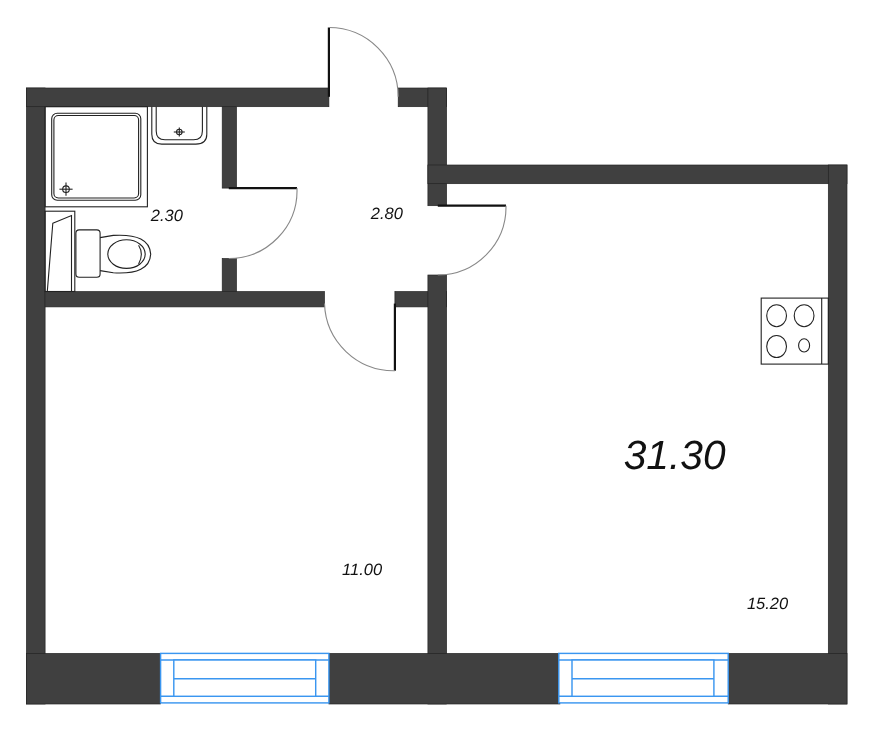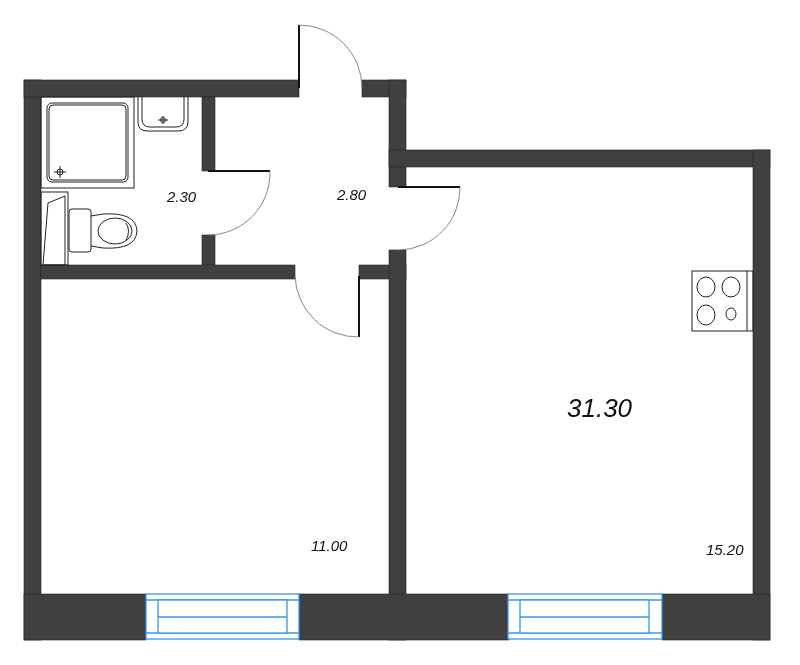--- a/index.html
+++ b/index.html
@@ -1,21 +1,21 @@
 <!DOCTYPE html>
 <html><head>
 <meta charset="utf-8">
 <style>
   html, body { margin: 0; padding: 0; background: #ffffff; }
   body { width: 800px; height: 665px; position: relative; overflow: hidden;
          font-family: "Liberation Sans", sans-serif; }
   #plan { position: absolute; left: 0; top: 0; width: 800px; height: 665px; }
   .label { position: absolute; font-style: italic; color: #111; white-space: nowrap; }
   .lbl-small { font-size: 15px; }
-  .lbl-big { font-size: 26px; }
+  .lbl-big { font-size: 37px; }
 </style>
 </head>
 <body>
 
 <svg id="plan" viewBox="0 0 800 665" xmlns="http://www.w3.org/2000/svg">
 
   <g fill="#404040" stroke="#222" stroke-width="0.6">
 
     <rect x="24" y="80" width="17" height="560"></rect>
 
@@ -103,17 +103,17 @@
     <g>
       <rect x="508" y="594" width="154" height="45"></rect>
       <line x1="508" y1="600" x2="662" y2="600"></line>
       <line x1="508" y1="633" x2="662" y2="633"></line>
       <rect x="520" y="600" width="129" height="33"></rect>
       <line x1="520" y1="617" x2="649" y2="617"></line>
     </g>
   </g>
 </svg>
 
-<div class="label lbl-small" style="left:137px; top:188px;margin-left:30px;">2.30</div>
+<div class="label lbl-small" style="left:137px; top:188px;">2.30</div>
 <div class="label lbl-small" style="left:309px; top:186px;margin-left:28px;">2.80</div>
 <div class="label lbl-big" style="left:567px; top:393px;">31.30</div>
-<div class="label lbl-small" style="left:311px; top:537px;text-align:right;">11.00</div>
-<div class="label lbl-small" style="left:706px; top:541px;">15.20</div>
+<div class="label lbl-small" style="left:311px; top:510px;text-align:right;">11.00</div>
+<div class="label lbl-small" style="left:679px; top:541px;">15.20</div>
 
 </body></html>

